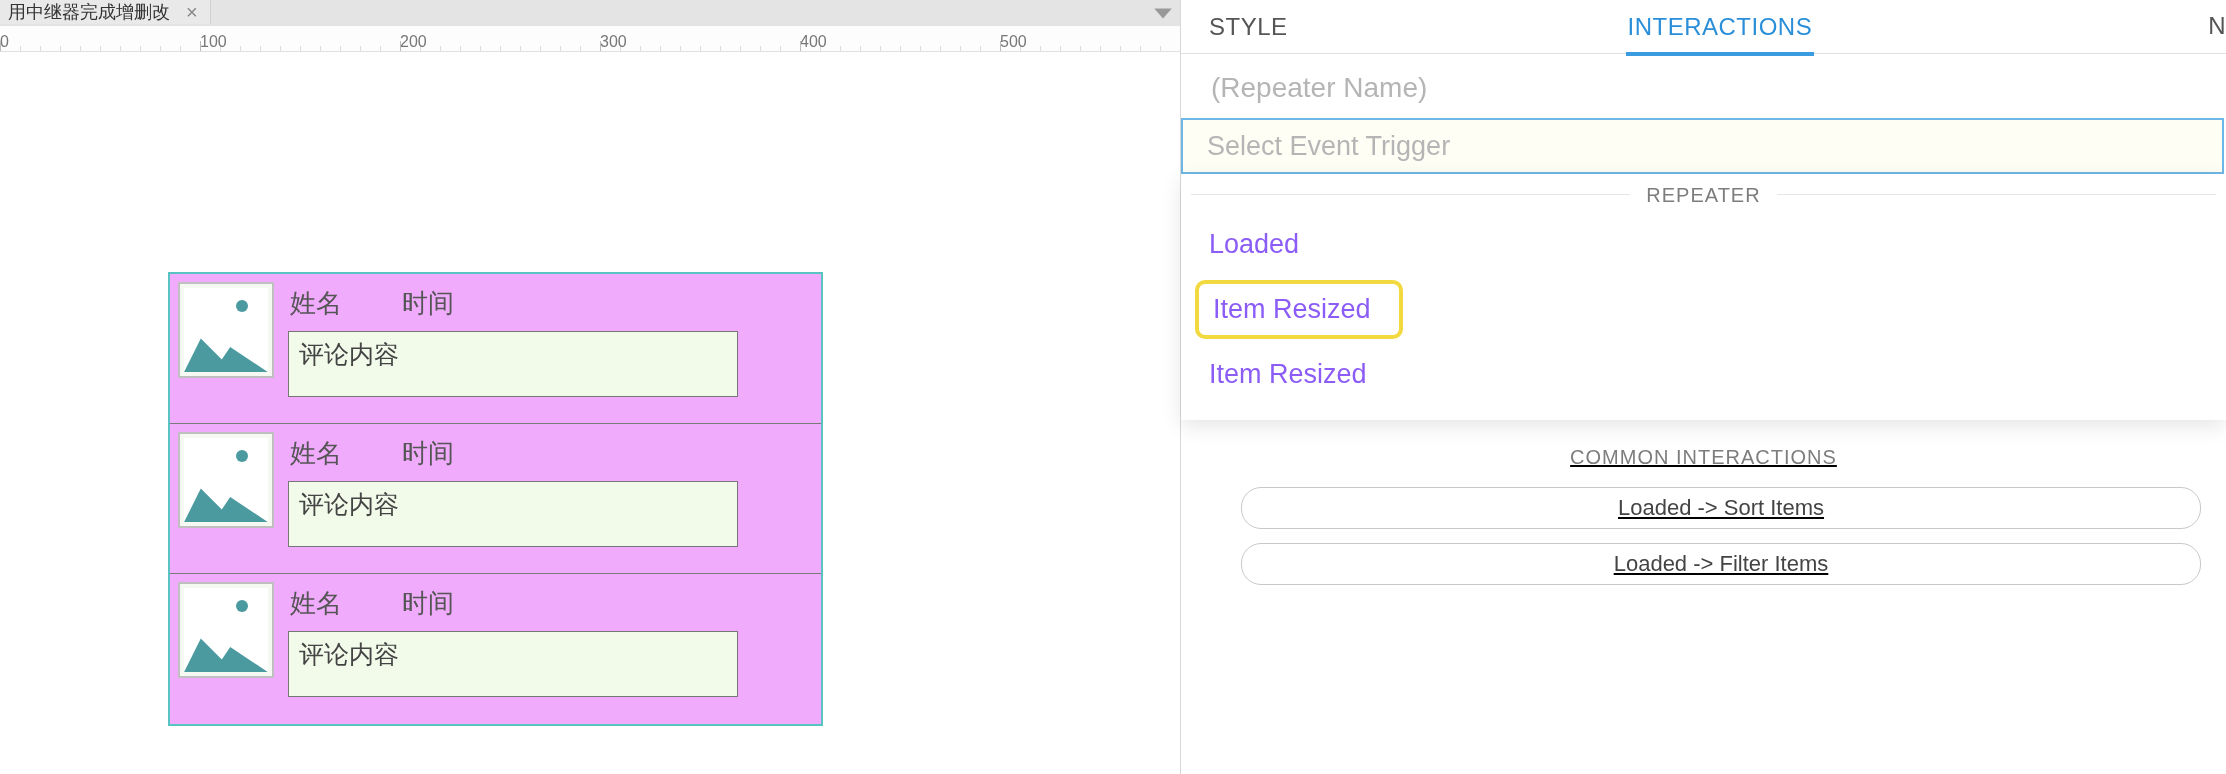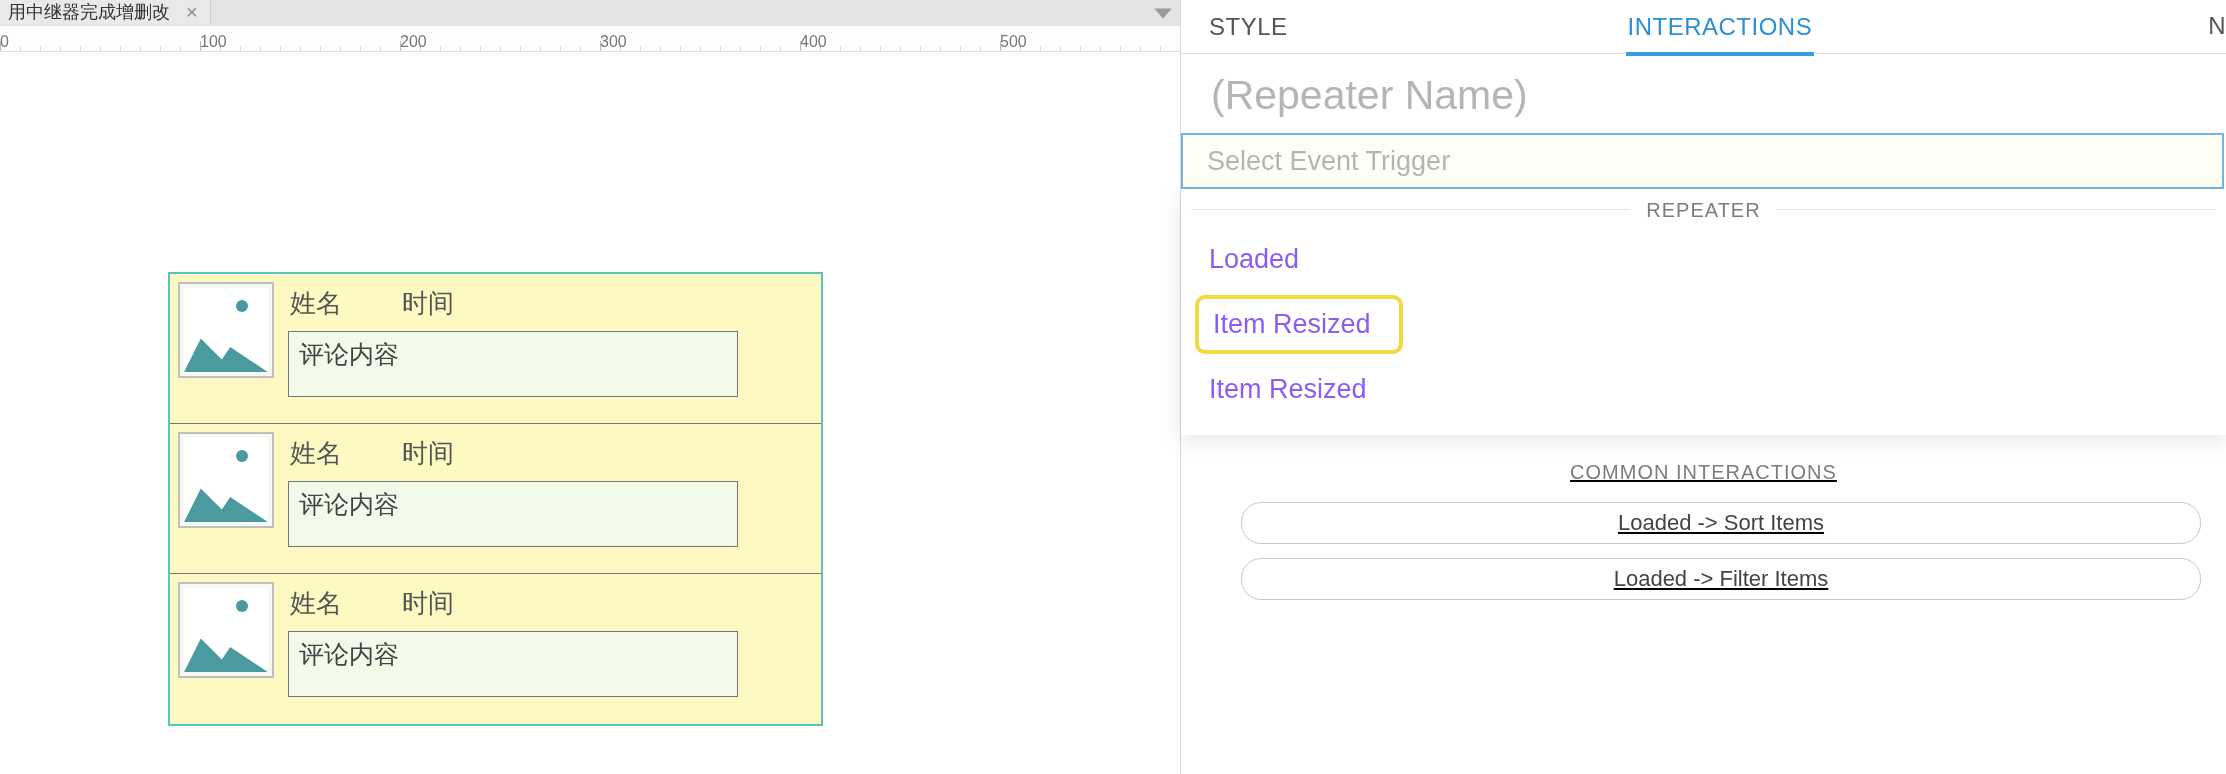--- a/index.html
+++ b/index.html
@@ -79,21 +79,21 @@
     border: 2px solid #58c3c0;
     background: #e9f5e1;
   }
   .rep-row {
     height: 150px;
     border-bottom: 1px solid #7a7a7a;
     display: flex;
     align-items: flex-start;
     padding: 6px 8px 6px 8px;
     gap: 10px;
-    background: #fef9c3;
+    background: #f0abfc;
   }
   .rep-row:last-child { border-bottom: none; }
   .img-ph {
     width: 96px;
     height: 96px;
     border: 2px solid #bfbfbf;
     background: #f5f9f1;
     position: relative;
     margin-top: 2px;
     padding: 4px;
@@ -178,21 +178,21 @@
   }
   .rp-tab-right {
     position: absolute;
     right: 0;
     top: 12px;
     font-size: 24px;
     color: #555;
   }
 
   .rp-placeholder {
-    font-size: 41px;
+    font-size: 28px;
     color: #b5b5b5;
     padding: 18px 30px 14px;
   }
 
   .event-selector {
     margin: 0 2px 0 0;
     border: 2px solid #6fb7e6;
     background: #fffef5;
     height: 56px;
     display: flex;

